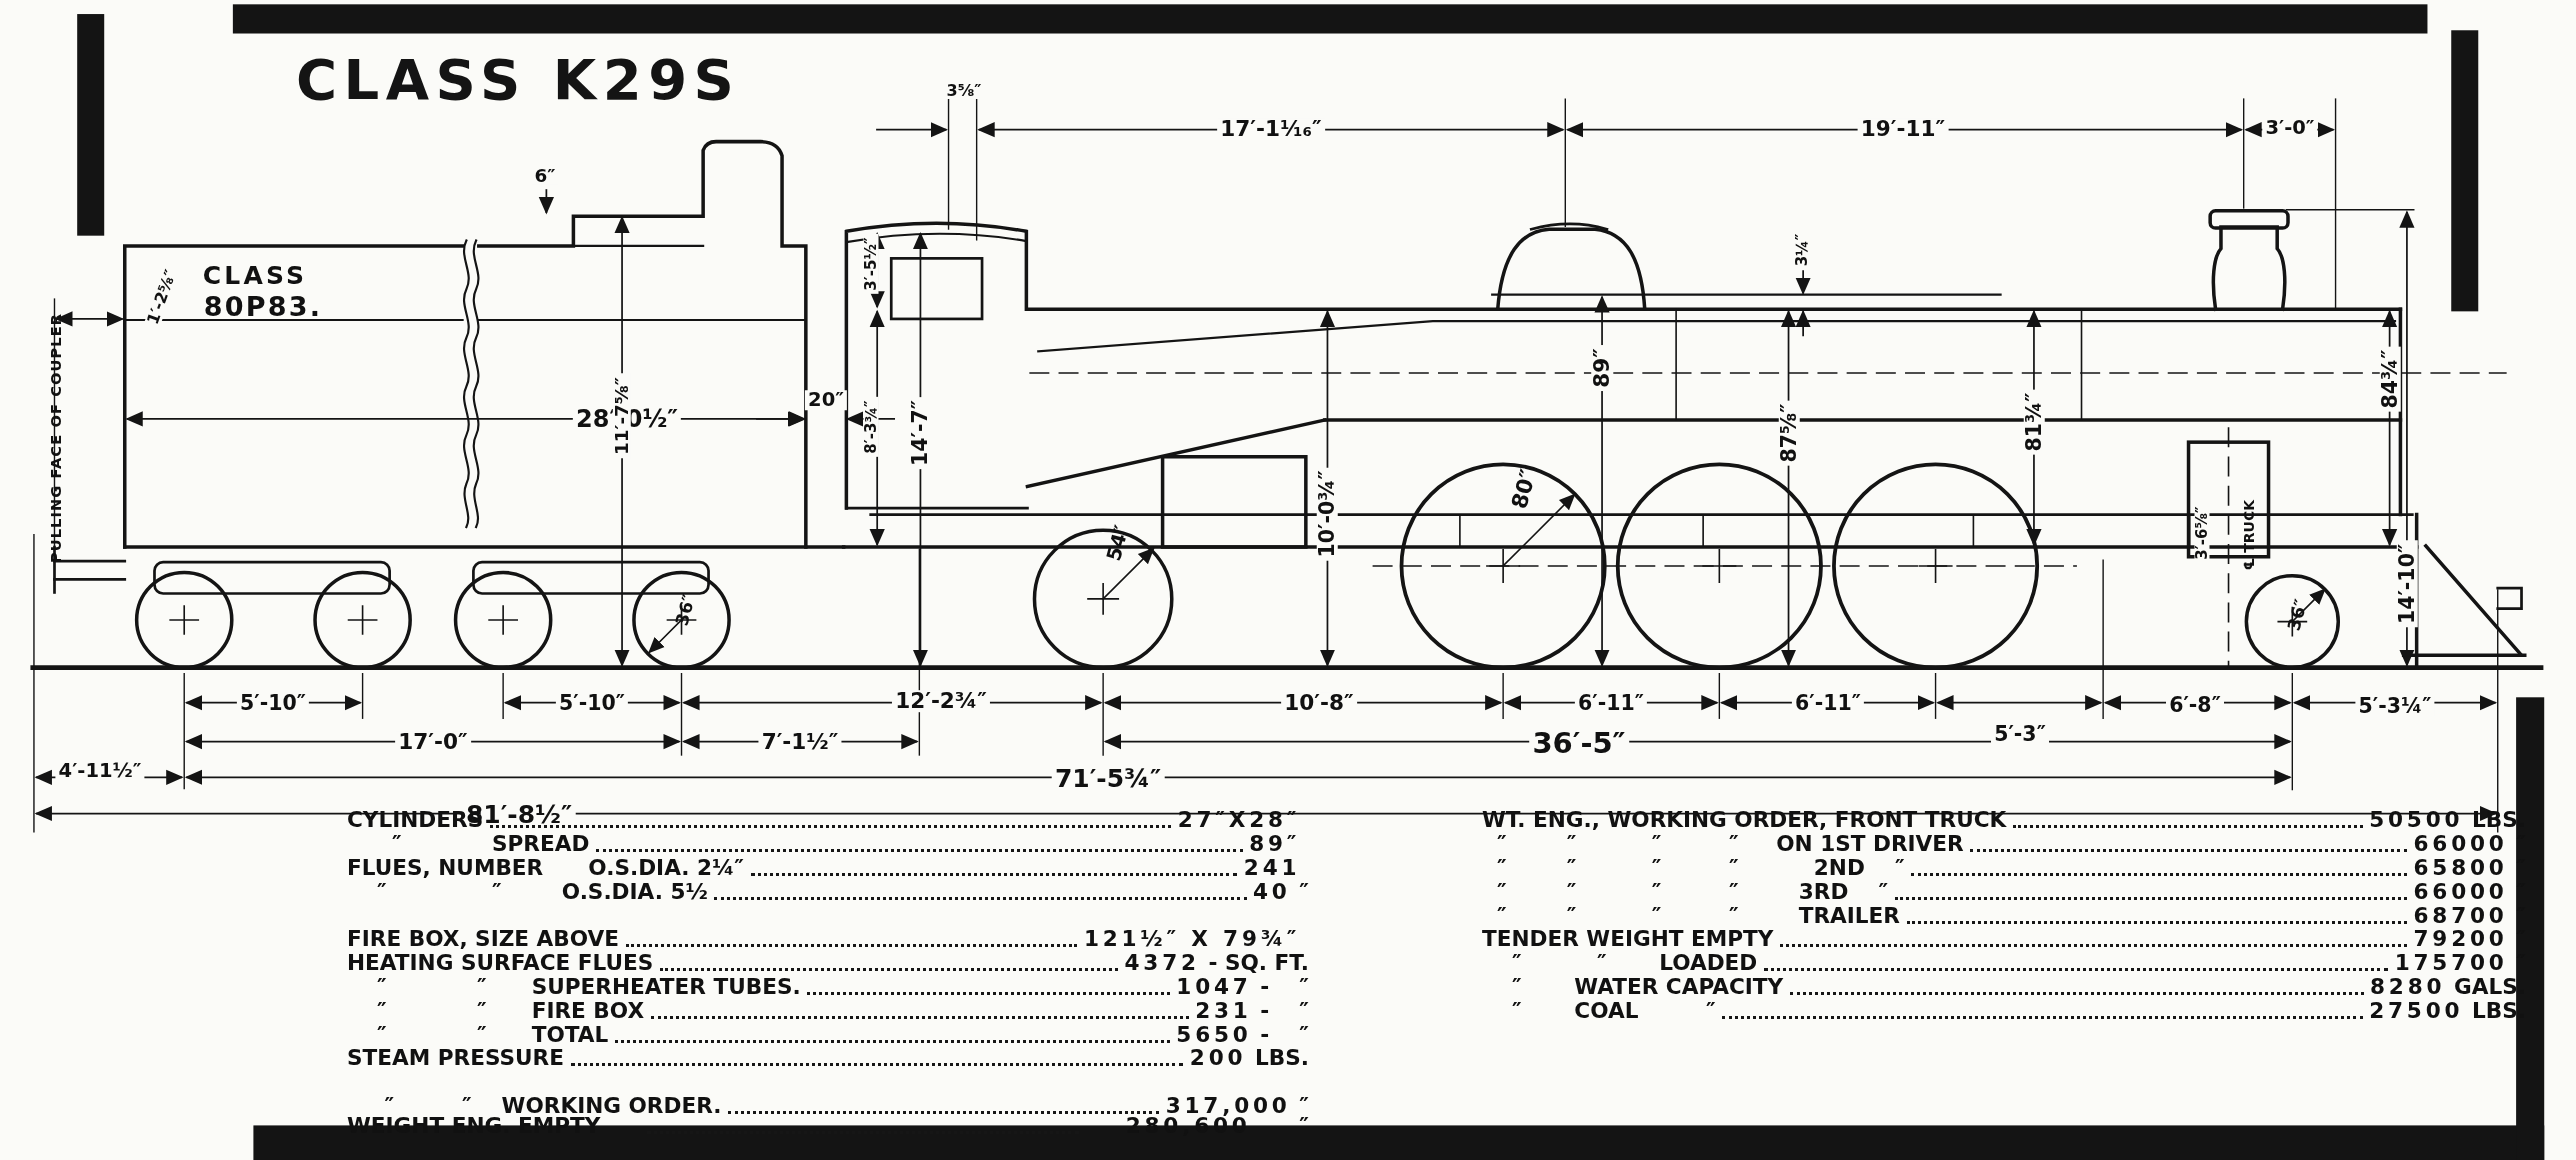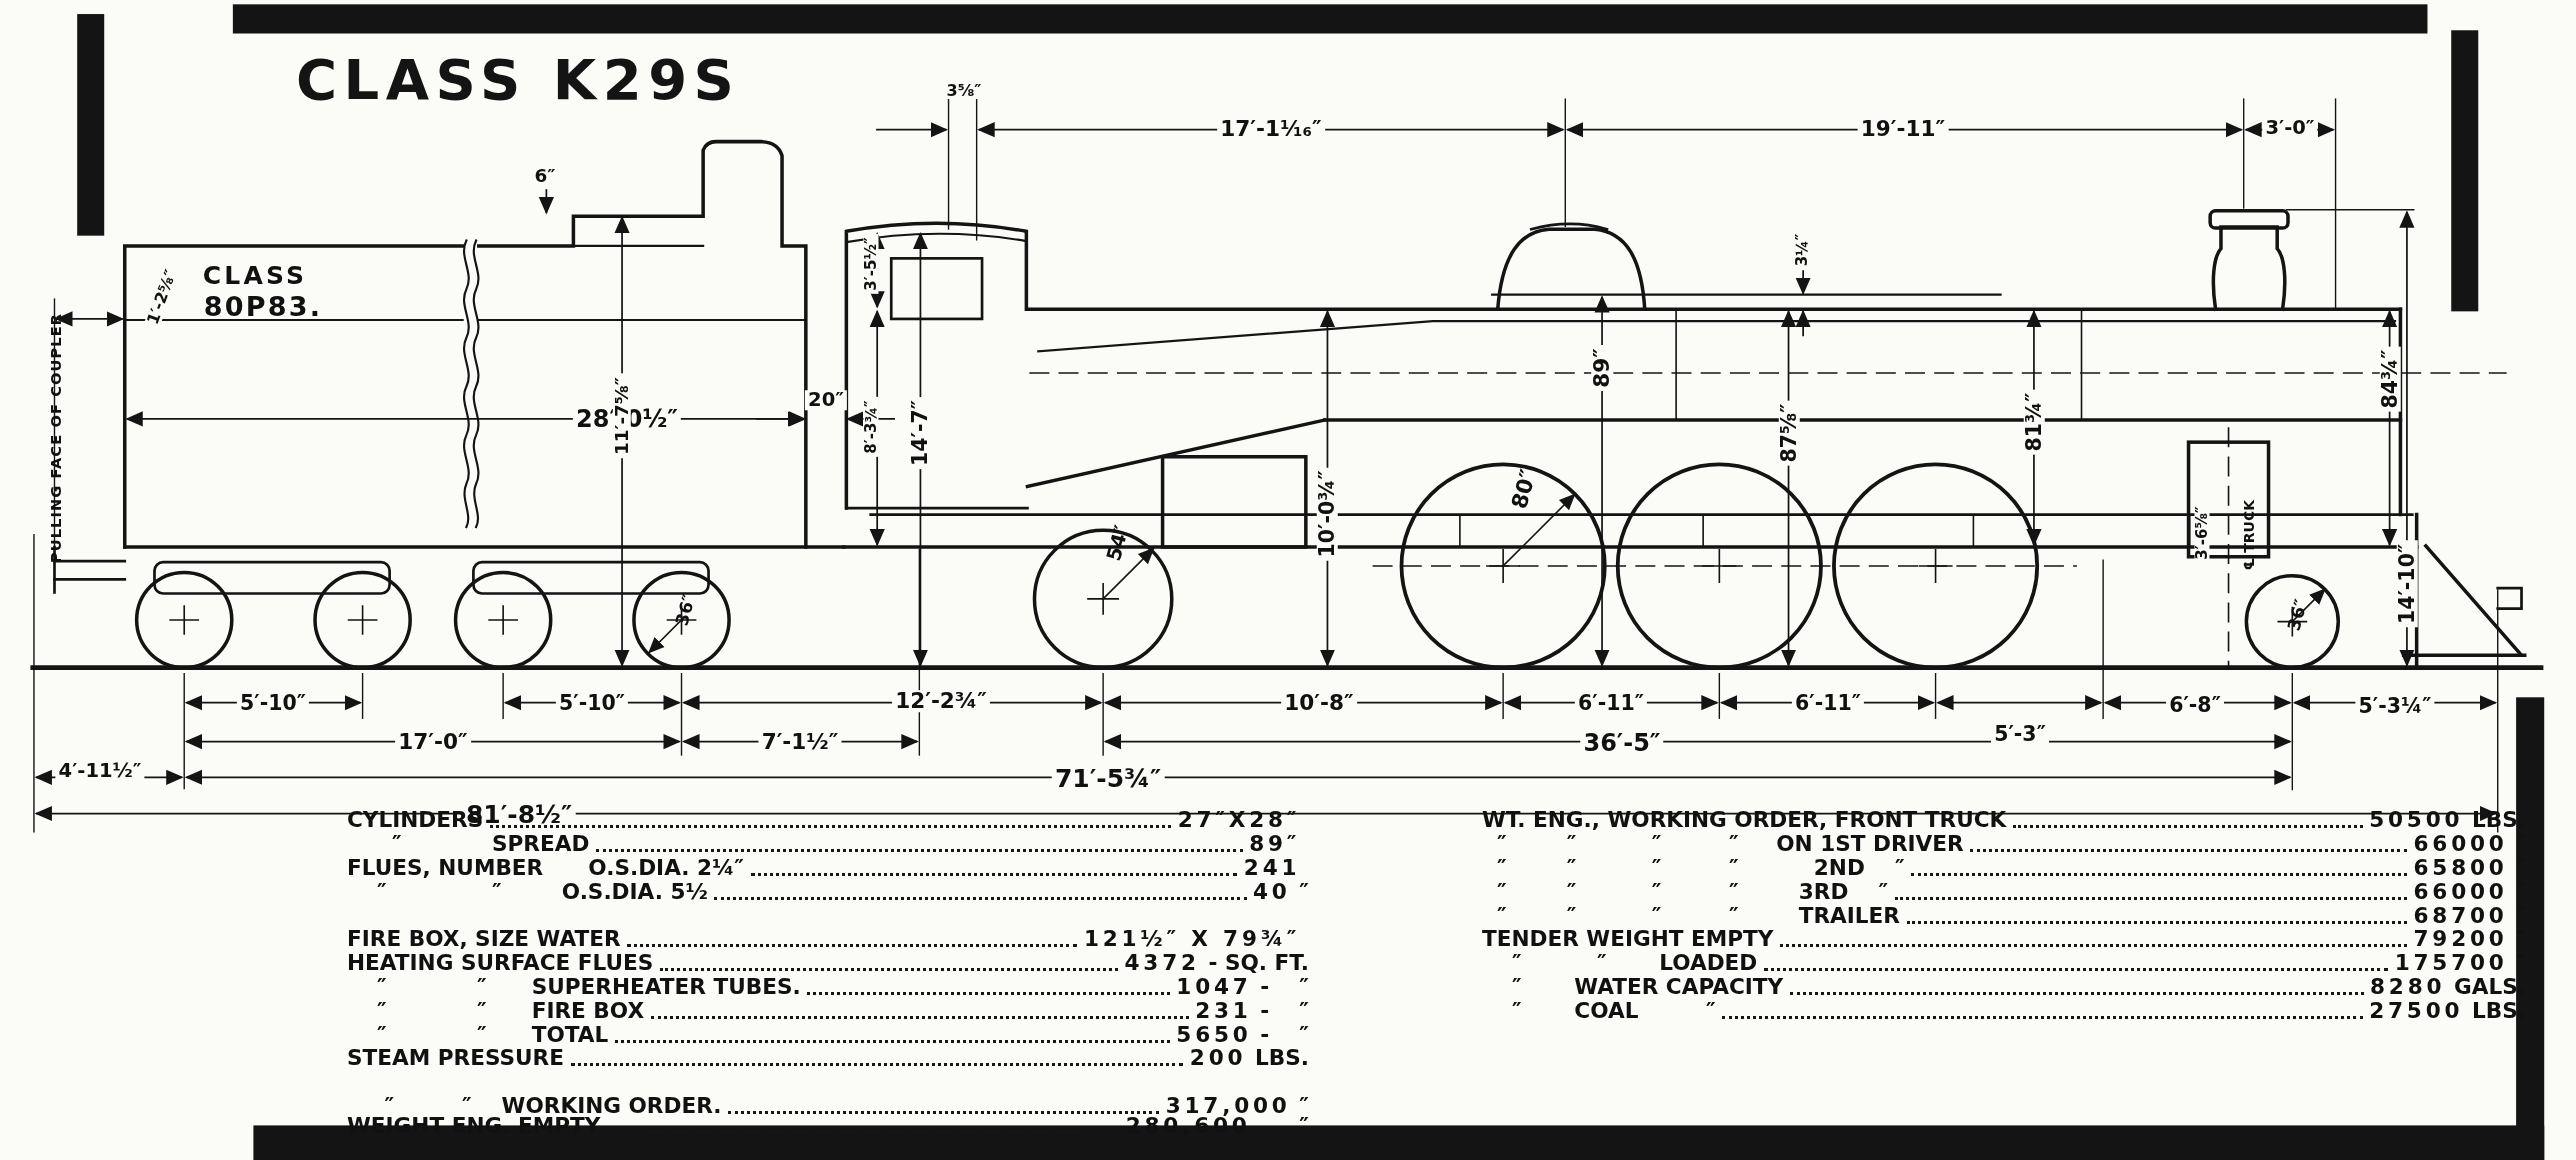--- a/index.html
+++ b/index.html
@@ -245,21 +245,21 @@
   <div class="lbl" style="left:592px;top:703px;font-size:20.5px;">5′-10″</div>
   <div class="lbl" style="left:941px;top:701px;font-size:21.6px;">12′-2¾″</div>
   <div class="lbl" style="left:1319px;top:703px;font-size:21.6px;">10′-8″</div>
   <div class="lbl" style="left:1611px;top:703px;font-size:20.5px;">6′-11″</div>
   <div class="lbl" style="left:1828px;top:703px;font-size:20.5px;">6′-11″</div>
   <div class="lbl" style="left:2020px;top:734px;font-size:20.5px;">5′-3″</div>
   <div class="lbl" style="left:2195px;top:705px;font-size:20.5px;">6′-8″</div>
   <div class="lbl" style="left:2395px;top:706px;font-size:20.5px;">5′-3¼″</div>
   <div class="lbl" style="left:433px;top:742px;font-size:21.6px;">17′-0″</div>
   <div class="lbl" style="left:800px;top:742px;font-size:21.6px;">7′-1½″</div>
-  <div class="lbl" style="left:1622px;top:743px;font-size:24px;">36′-5″</div>
+  <div class="lbl" style="left:1579px;top:743px;font-size:29px;">36′-5″</div>
   <div class="lbl" style="left:100px;top:771px;font-size:19.5px;">4′-11½″</div>
   <div class="lbl" style="left:1108px;top:778px;font-size:25px;">71′-5¾″</div>
   <div class="lbl" style="left:519px;top:814px;font-size:25px;">81′-8½″</div>
 
   <div class="trow" style="left:303px;top:809px;width:962px;">
       <span class="tl">CYLINDERS</span>
       <span class="dots"></span>
       <span class="tv">27″X28″</span>
       <span class="tu"></span>
     </div>
@@ -275,21 +275,21 @@
       <span class="tv">241</span>
       <span class="tu"></span>
     </div>
   <div class="trow" style="left:303px;top:881px;width:962px;">
       <span class="tl">    ″              ″        O.S.DIA. 5½</span>
       <span class="dots"></span>
       <span class="tv">40</span>
       <span class="tu">″</span>
     </div>
   <div class="trow" style="left:303px;top:928px;width:962px;">
-      <span class="tl">FIRE BOX, SIZE WATER</span>
+      <span class="tl">FIRE BOX, SIZE ABOVE</span>
       <span class="dots"></span>
       <span class="tv">121½″ X 79¾″</span>
       <span class="tu"></span>
     </div>
   <div class="trow" style="left:303px;top:952px;width:962px;">
       <span class="tl">HEATING SURFACE FLUES</span>
       <span class="dots"></span>
       <span class="tv">4372</span>
       <span class="tu">- SQ. FT.</span>
     </div>

